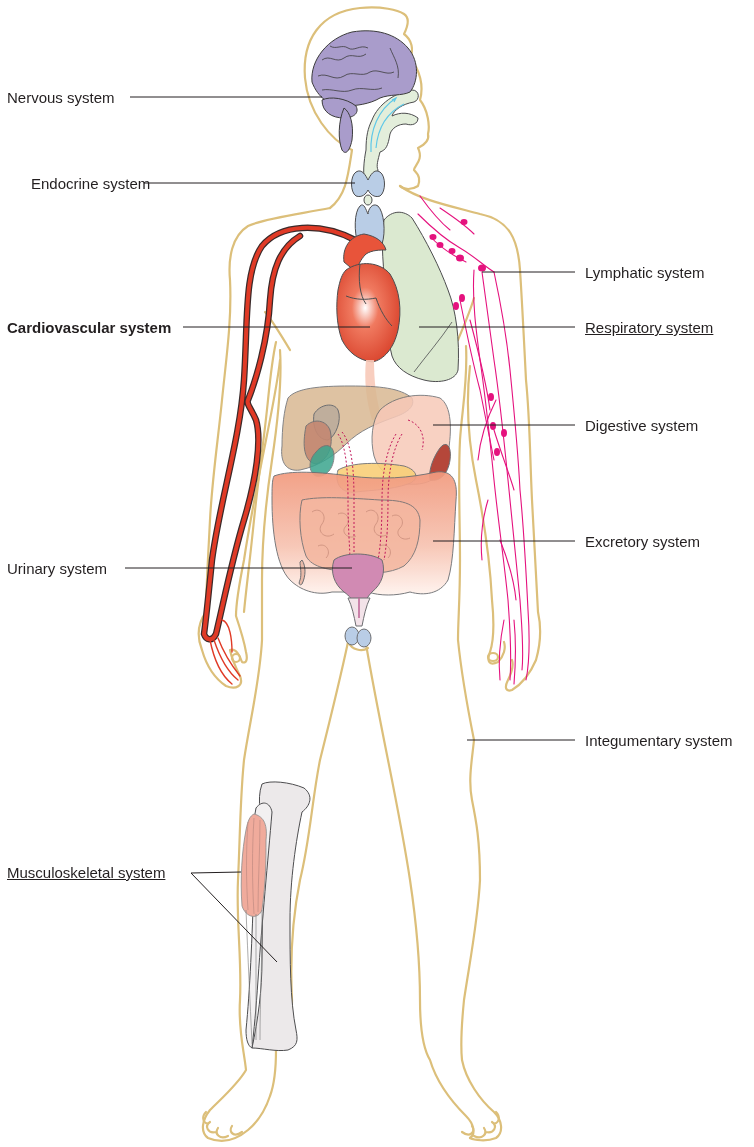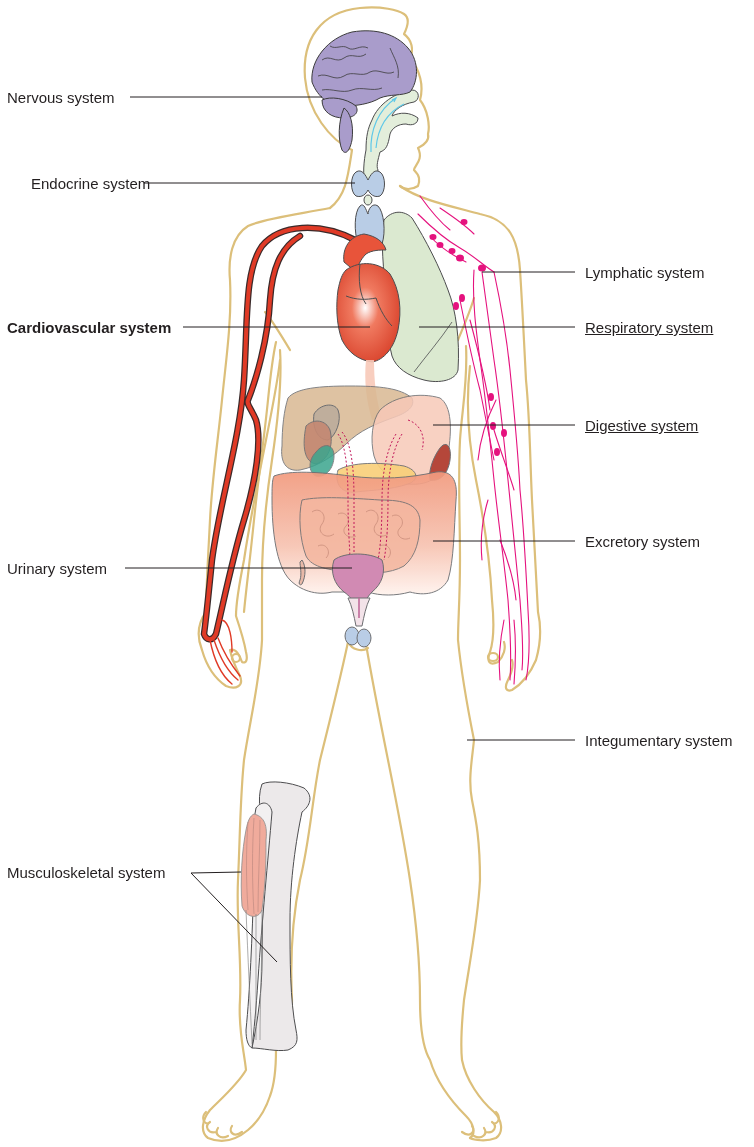--- a/index.html
+++ b/index.html
@@ -198,19 +198,19 @@
     <line x1="433" y1="541" x2="575" y2="541"></line>
     <line x1="467" y1="740" x2="575" y2="740"></line>
   </g>
 </svg>
 
   
   <span class="lbl" style="left:7px; top:89px;">Nervous system</span>
   <span class="lbl" style="left:7px; top:175px;margin-left:24px;">Endocrine system</span>
   <span class="lbl" style="left:7px; top:319px;font-weight:bold;">Cardiovascular system</span>
   <span class="lbl" style="left:7px; top:560px;text-align:center;">Urinary system</span>
-  <span class="lbl" style="left:7px; top:864px;">Musculoskeletal system</span>
+  <span class="lbl" style="left:7px; top:864px;text-decoration:underline;">Musculoskeletal system</span>
   <span class="lbl" style="left:585px; top:264px;text-align:center;">Lymphatic system</span>
   <span class="lbl" style="left:585px; top:319px;text-decoration:underline;">Respiratory system</span>
-  <span class="lbl" style="left:585px; top:417px;text-decoration:underline;">Digestive system</span>
+  <span class="lbl" style="left:585px; top:417px;">Digestive system</span>
   <span class="lbl" style="left:585px; top:533px;text-align:center;">Excretory system</span>
   <span class="lbl" style="left:585px; top:732px;">Integumentary system</span>
 </div>
 
 </body></html>

